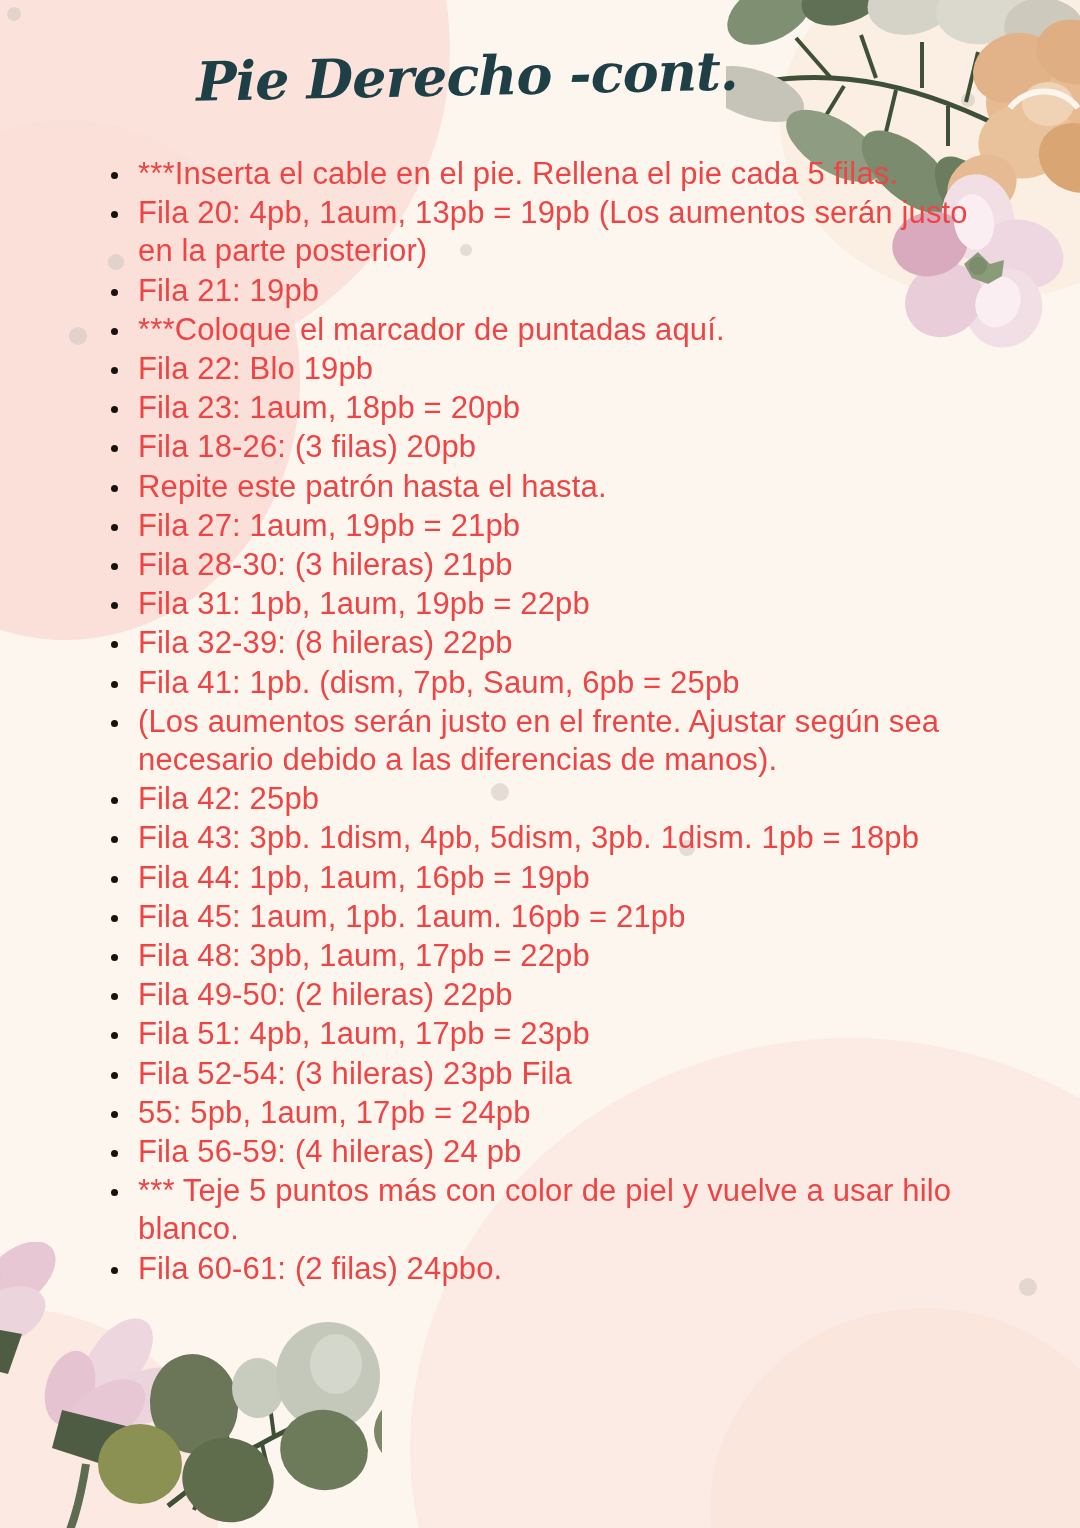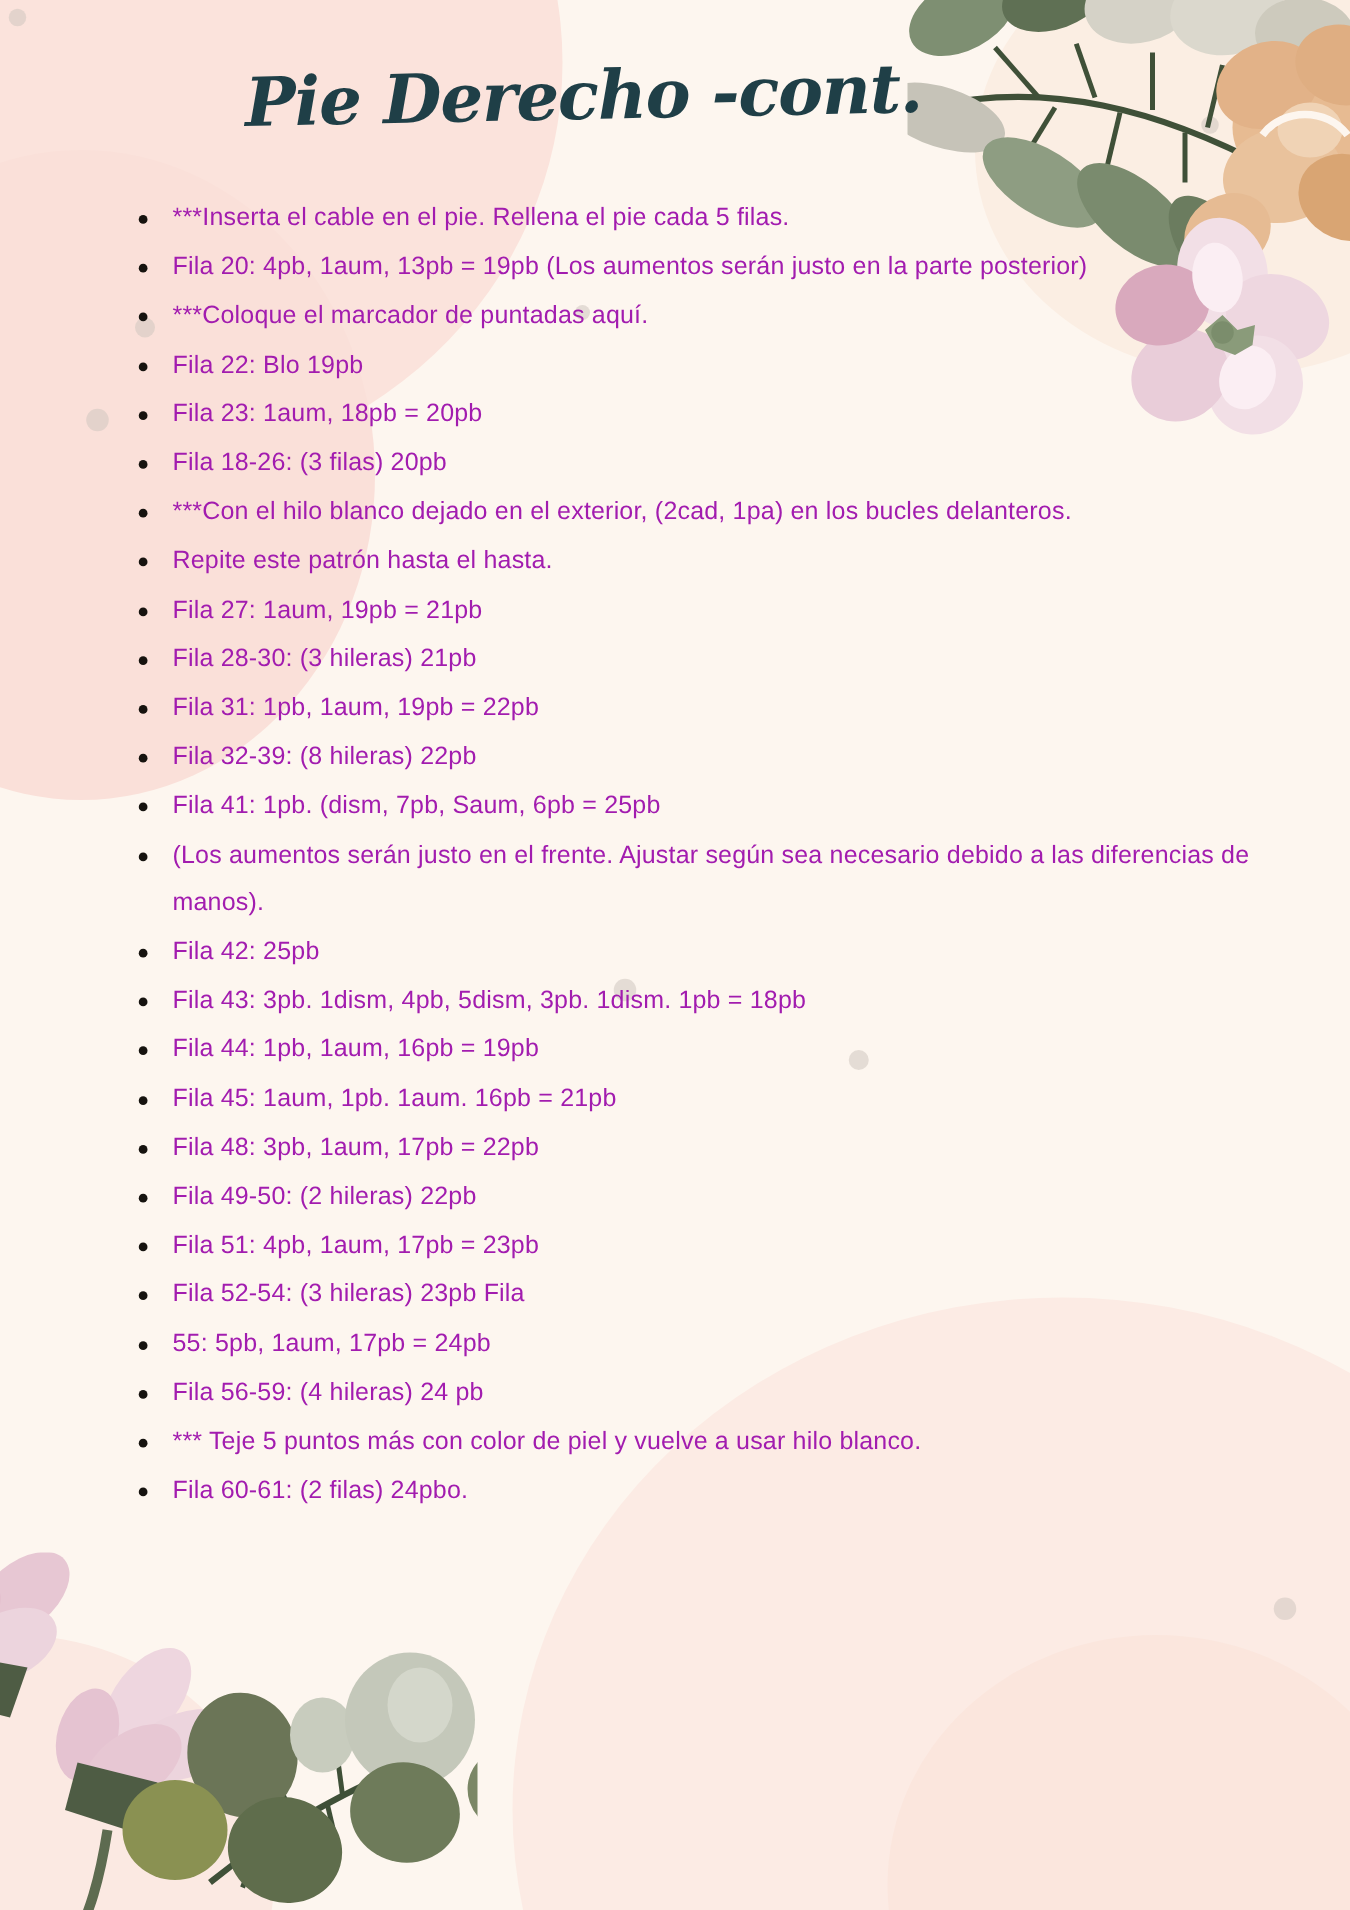--- a/index.html
+++ b/index.html
@@ -90,23 +90,23 @@
   ul.steps {
     list-style: none;
     margin: 0;
     padding: 0;
   }
   ul.steps > li {
     position: relative;
     padding-left: 38px;
     margin: 0 0 1px 0;
     font-family: "Liberation Sans", sans-serif;
-    font-size: 20px;
+    font-size: 31px;
     line-height: 38.2px;
-    color: #a21caf;
+    color: #ef4444;
     letter-spacing: .15px;
   }
   ul.steps > li::before {
     content: "";
     position: absolute;
     left: 11px;
     top: 17px;
     width: 7px;
     height: 7px;
     border-radius: 50%;
@@ -223,25 +223,25 @@
       <ellipse cx="236" cy="22" rx="40" ry="36" fill="#7b8766" transform="rotate(6 236 22)"></ellipse>
     </g>
   </svg>
 
   <div class="title">Pie Derecho -cont.</div>
 
   <div class="content">
     <ul class="steps" id="steps-list">
         <li>***Inserta el cable en el pie. Rellena el pie cada 5 filas.</li>
         <li>Fila 20: 4pb, 1aum, 13pb = 19pb (Los aumentos serán justo en la parte posterior)</li>
+        <li>Fila 21: 19pb</li>
         <li>***Coloque el marcador de puntadas aquí.</li>
         <li>Fila 22: Blo 19pb</li>
         <li>Fila 23: 1aum, 18pb = 20pb</li>
         <li>Fila 18-26: (3 filas) 20pb</li>
-        <li>***Con el hilo blanco dejado en el exterior, (2cad, 1pa) en los bucles delanteros.</li>
         <li>Repite este patrón hasta el hasta.</li>
         <li>Fila 27: 1aum, 19pb = 21pb</li>
         <li>Fila 28-30: (3 hileras) 21pb</li>
         <li>Fila 31: 1pb, 1aum, 19pb = 22pb</li>
         <li>Fila 32-39: (8 hileras) 22pb</li>
         <li>Fila 41: 1pb. (dism, 7pb, Saum, 6pb = 25pb</li>
         <li>(Los aumentos serán justo en el frente. Ajustar según sea necesario debido a las diferencias de manos).</li>
         <li>Fila 42: 25pb</li>
         <li>Fila 43: 3pb. 1dism, 4pb, 5dism, 3pb. 1dism. 1pb = 18pb</li>
         <li>Fila 44: 1pb, 1aum, 16pb = 19pb</li>

